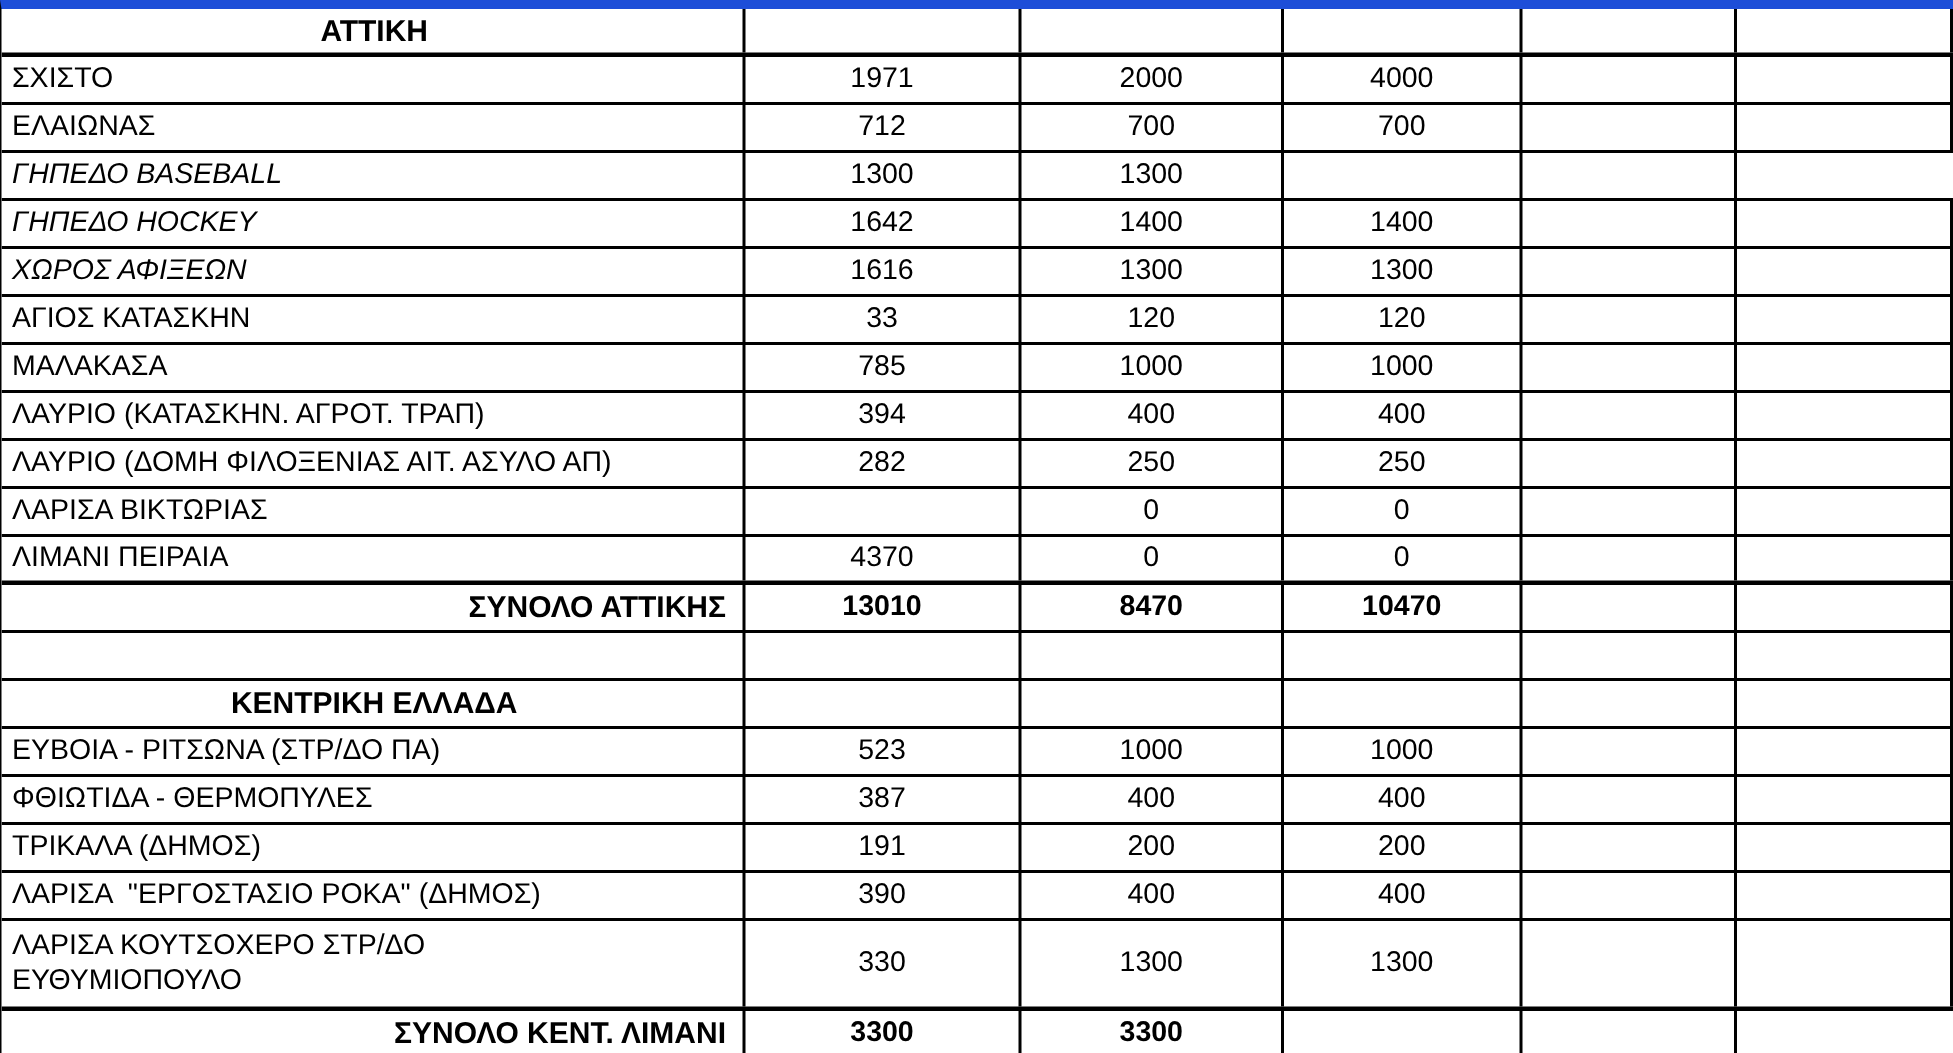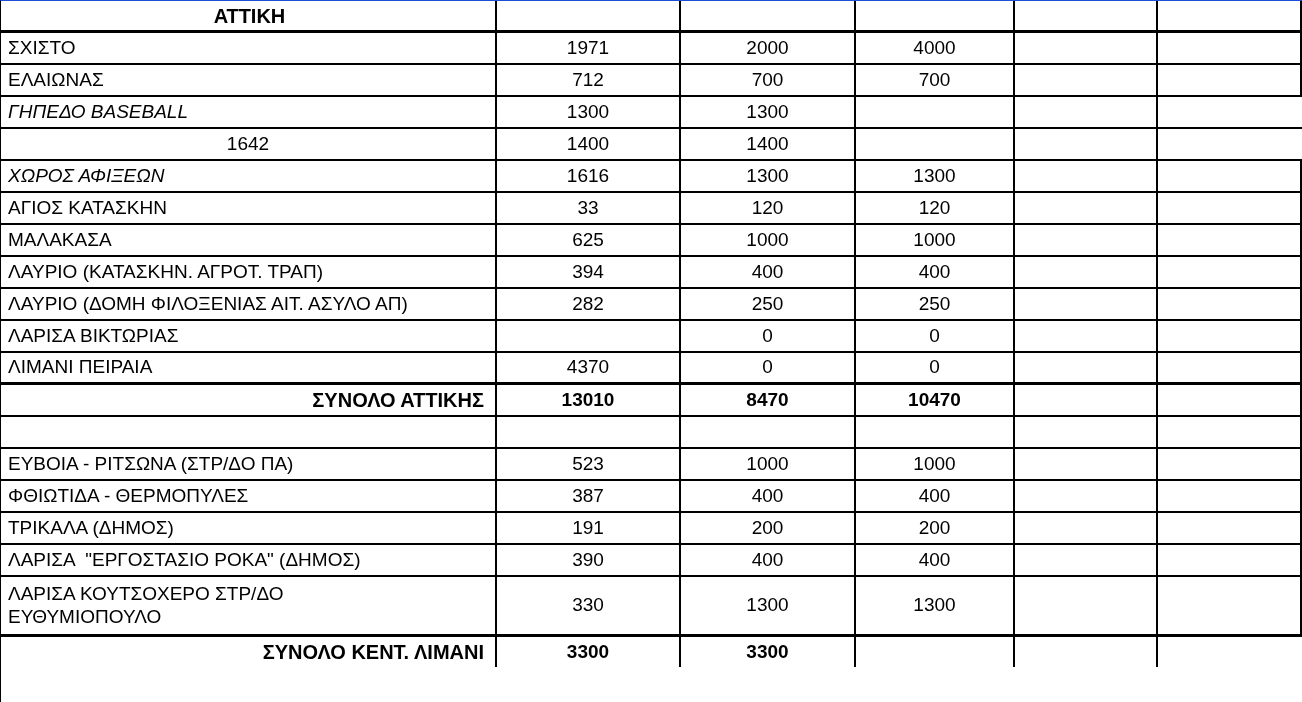--- a/index.html
+++ b/index.html
@@ -1,18 +1,18 @@
 <!DOCTYPE html>
 <html><head>
 <meta charset="utf-8">
 <style>
   html,body { margin:0; padding:0; background:#ffffff; }
   #sheet {
     width:1302px; height:702px; box-sizing:border-box;
-    border-top:1px solid #1d4ed8; border-left:1px solid #000;
+    border-top:6px solid #1d4ed8; border-left:1px solid #000;
     overflow:hidden; background:#fff;
     font-family:"Liberation Sans", "DejaVu Sans", sans-serif;
     font-size:19px; color:#000;
   }
   .row {
     display:grid;
     grid-template-columns:496px 184px 175px 159px 143px 144px;
     height:32px; box-sizing:border-box;
     border-bottom:2px solid #000;
   }
@@ -85,20 +85,21 @@
       <div class="cell num">
         <span>1300</span>
       </div>
       <div class="cell num">
         <span>1300</span>
       </div>
       <div class="cell empty"></div>
       <div class="cell empty"></div>
     </div>
     <div class="row item">
+      <div class="cell label"><span class="line italic">ΓΗΠΕΔΟ HOCKEY</span></div>
       <div class="cell num">
         <span>1642</span>
       </div>
       <div class="cell num">
         <span>1400</span>
       </div>
       <div class="cell num">
         <span>1400</span>
       </div>
       <div class="cell empty"></div>
@@ -128,21 +129,21 @@
       </div>
       <div class="cell num">
         <span>120</span>
       </div>
       <div class="cell empty"></div>
       <div class="cell empty"></div>
     </div>
     <div class="row item">
       <div class="cell label"><span class="line">ΜΑΛΑΚΑΣΑ</span></div>
       <div class="cell num">
-        <span>625</span>
+        <span>785</span>
       </div>
       <div class="cell num">
         <span>1000</span>
       </div>
       <div class="cell num">
         <span>1000</span>
       </div>
       <div class="cell empty"></div>
       <div class="cell empty"></div>
     </div>
@@ -211,20 +212,34 @@
         <span>8470</span>
       </div>
       <div class="cell num">
         <span>10470</span>
       </div>
       <div class="cell empty"></div>
       <div class="cell empty"></div>
     </div>
     <div class="row blank">
       <div class="cell label"><span class="line"></span></div>
+      <div class="cell num">
+        <span></span>
+      </div>
+      <div class="cell num">
+        <span></span>
+      </div>
+      <div class="cell num">
+        <span></span>
+      </div>
+      <div class="cell empty"></div>
+      <div class="cell empty"></div>
+    </div>
+    <div class="row header">
+      <div class="cell label"><span class="line">ΚΕΝΤΡΙΚΗ ΕΛΛΑΔΑ</span></div>
       <div class="cell num">
         <span></span>
       </div>
       <div class="cell num">
         <span></span>
       </div>
       <div class="cell num">
         <span></span>
       </div>
       <div class="cell empty"></div>

